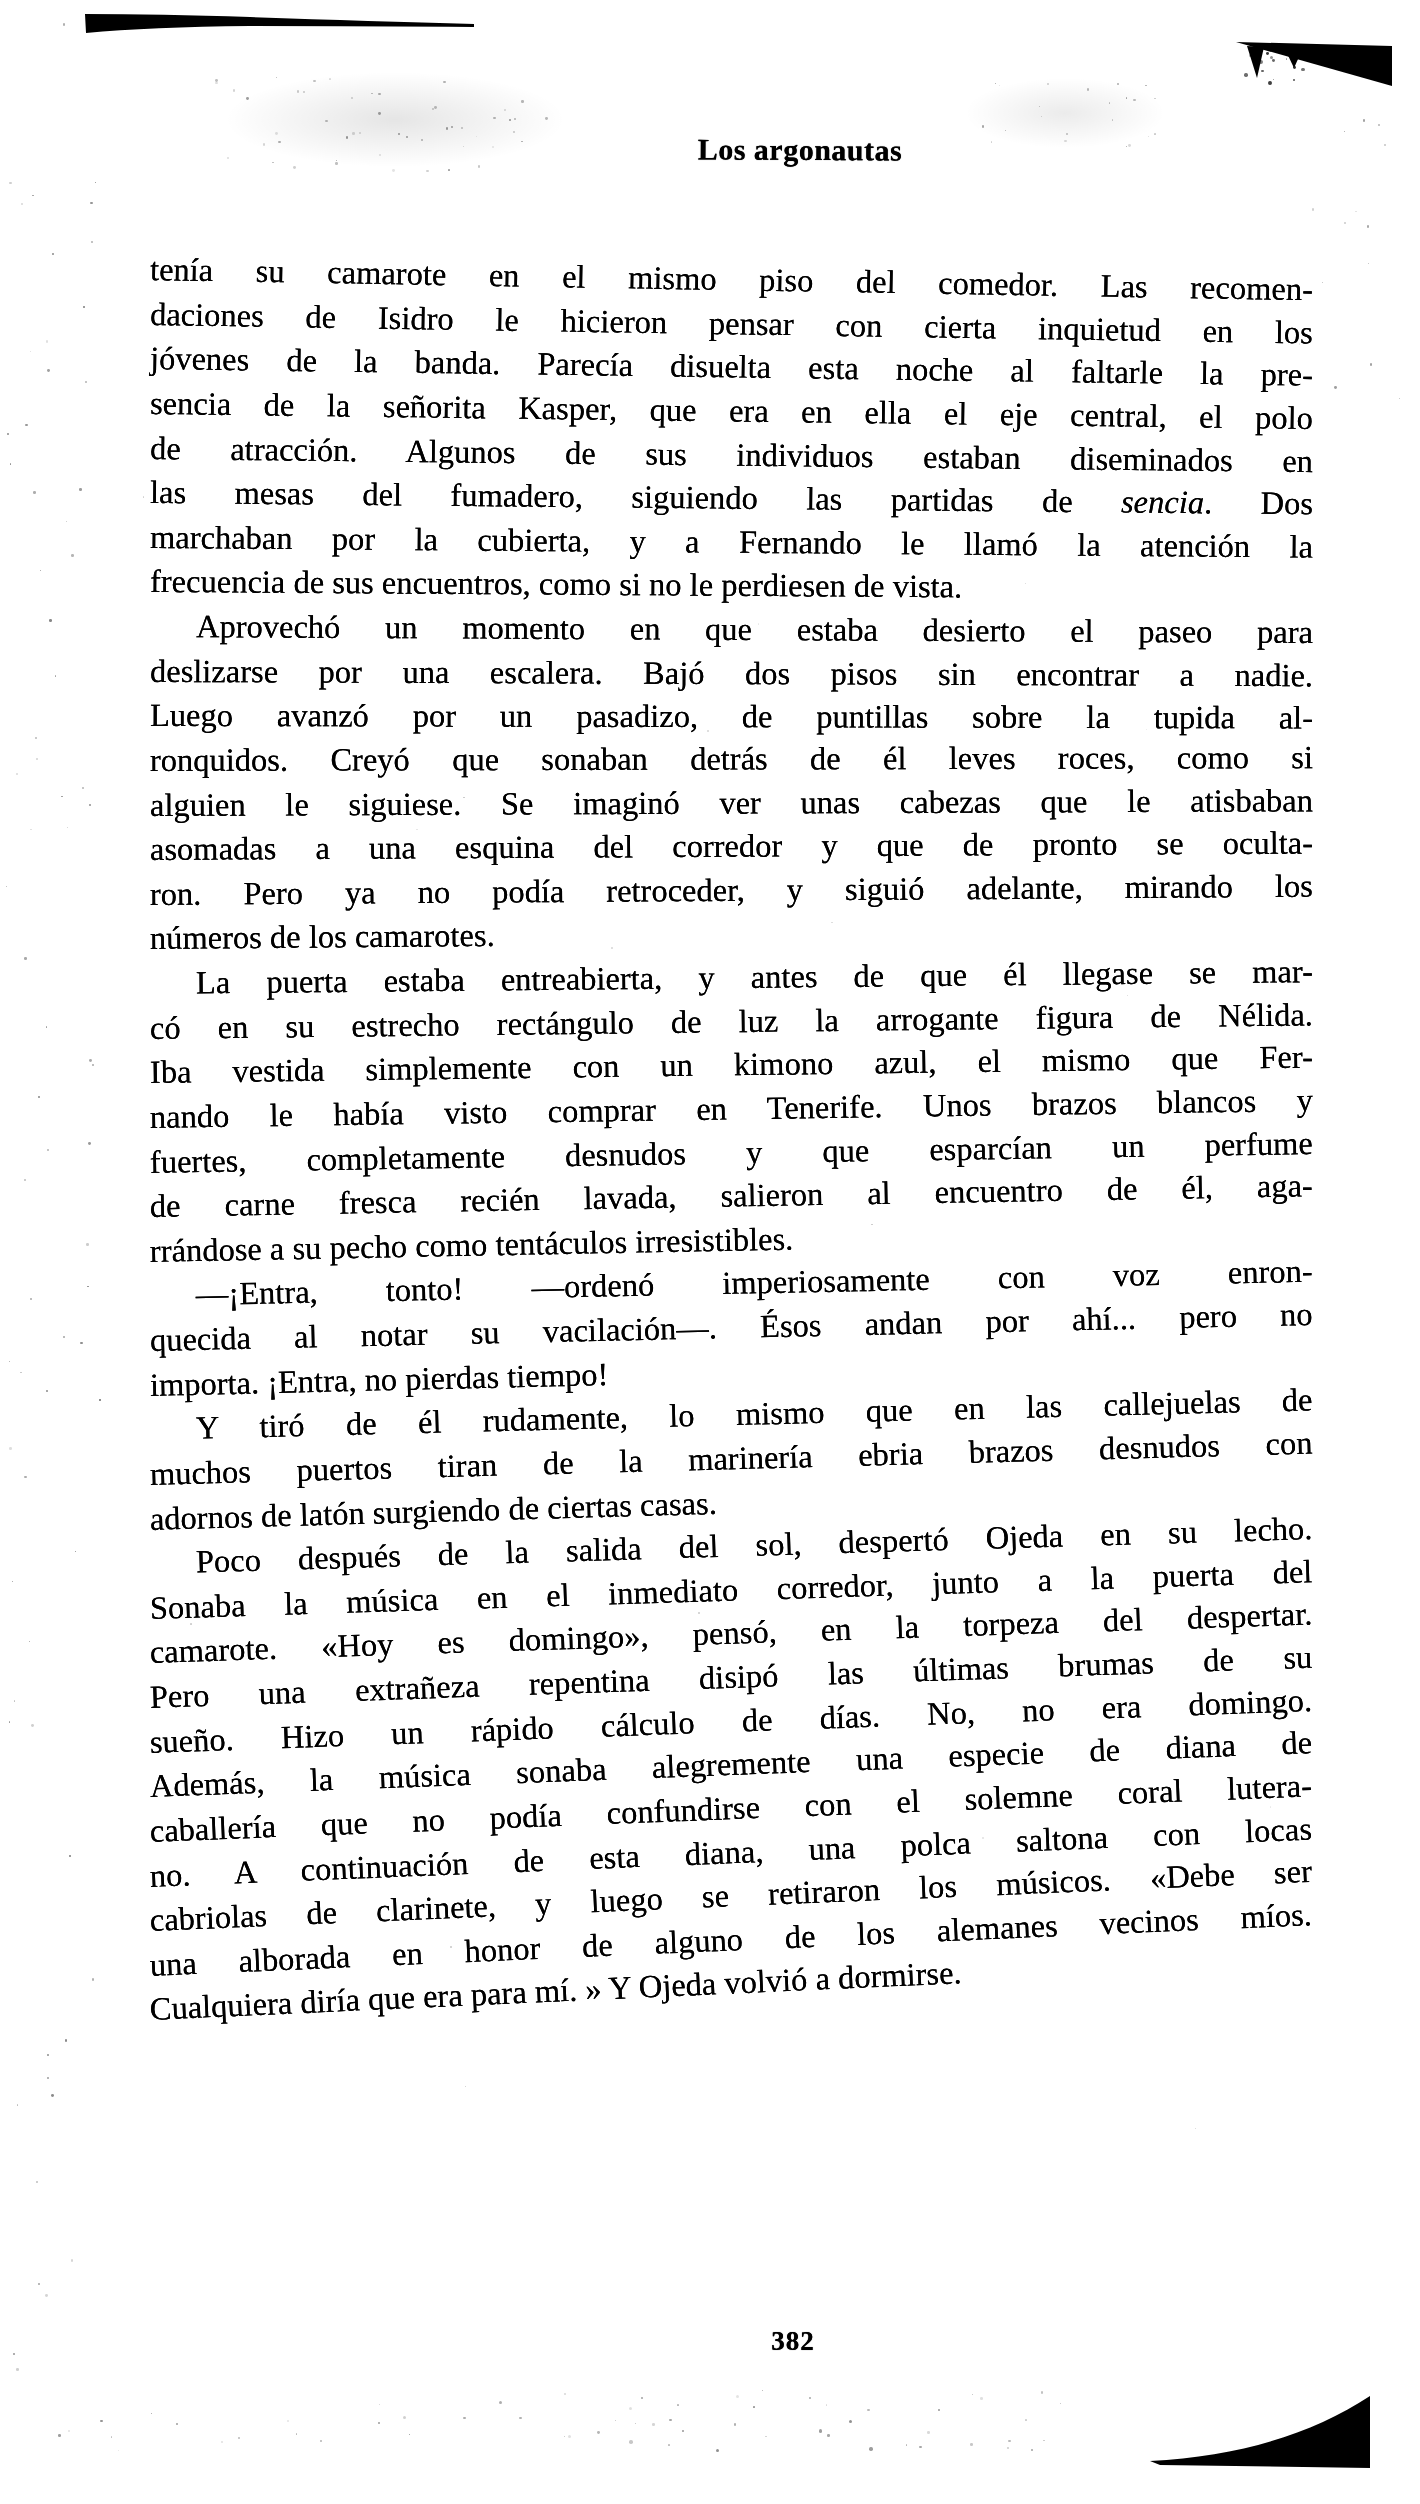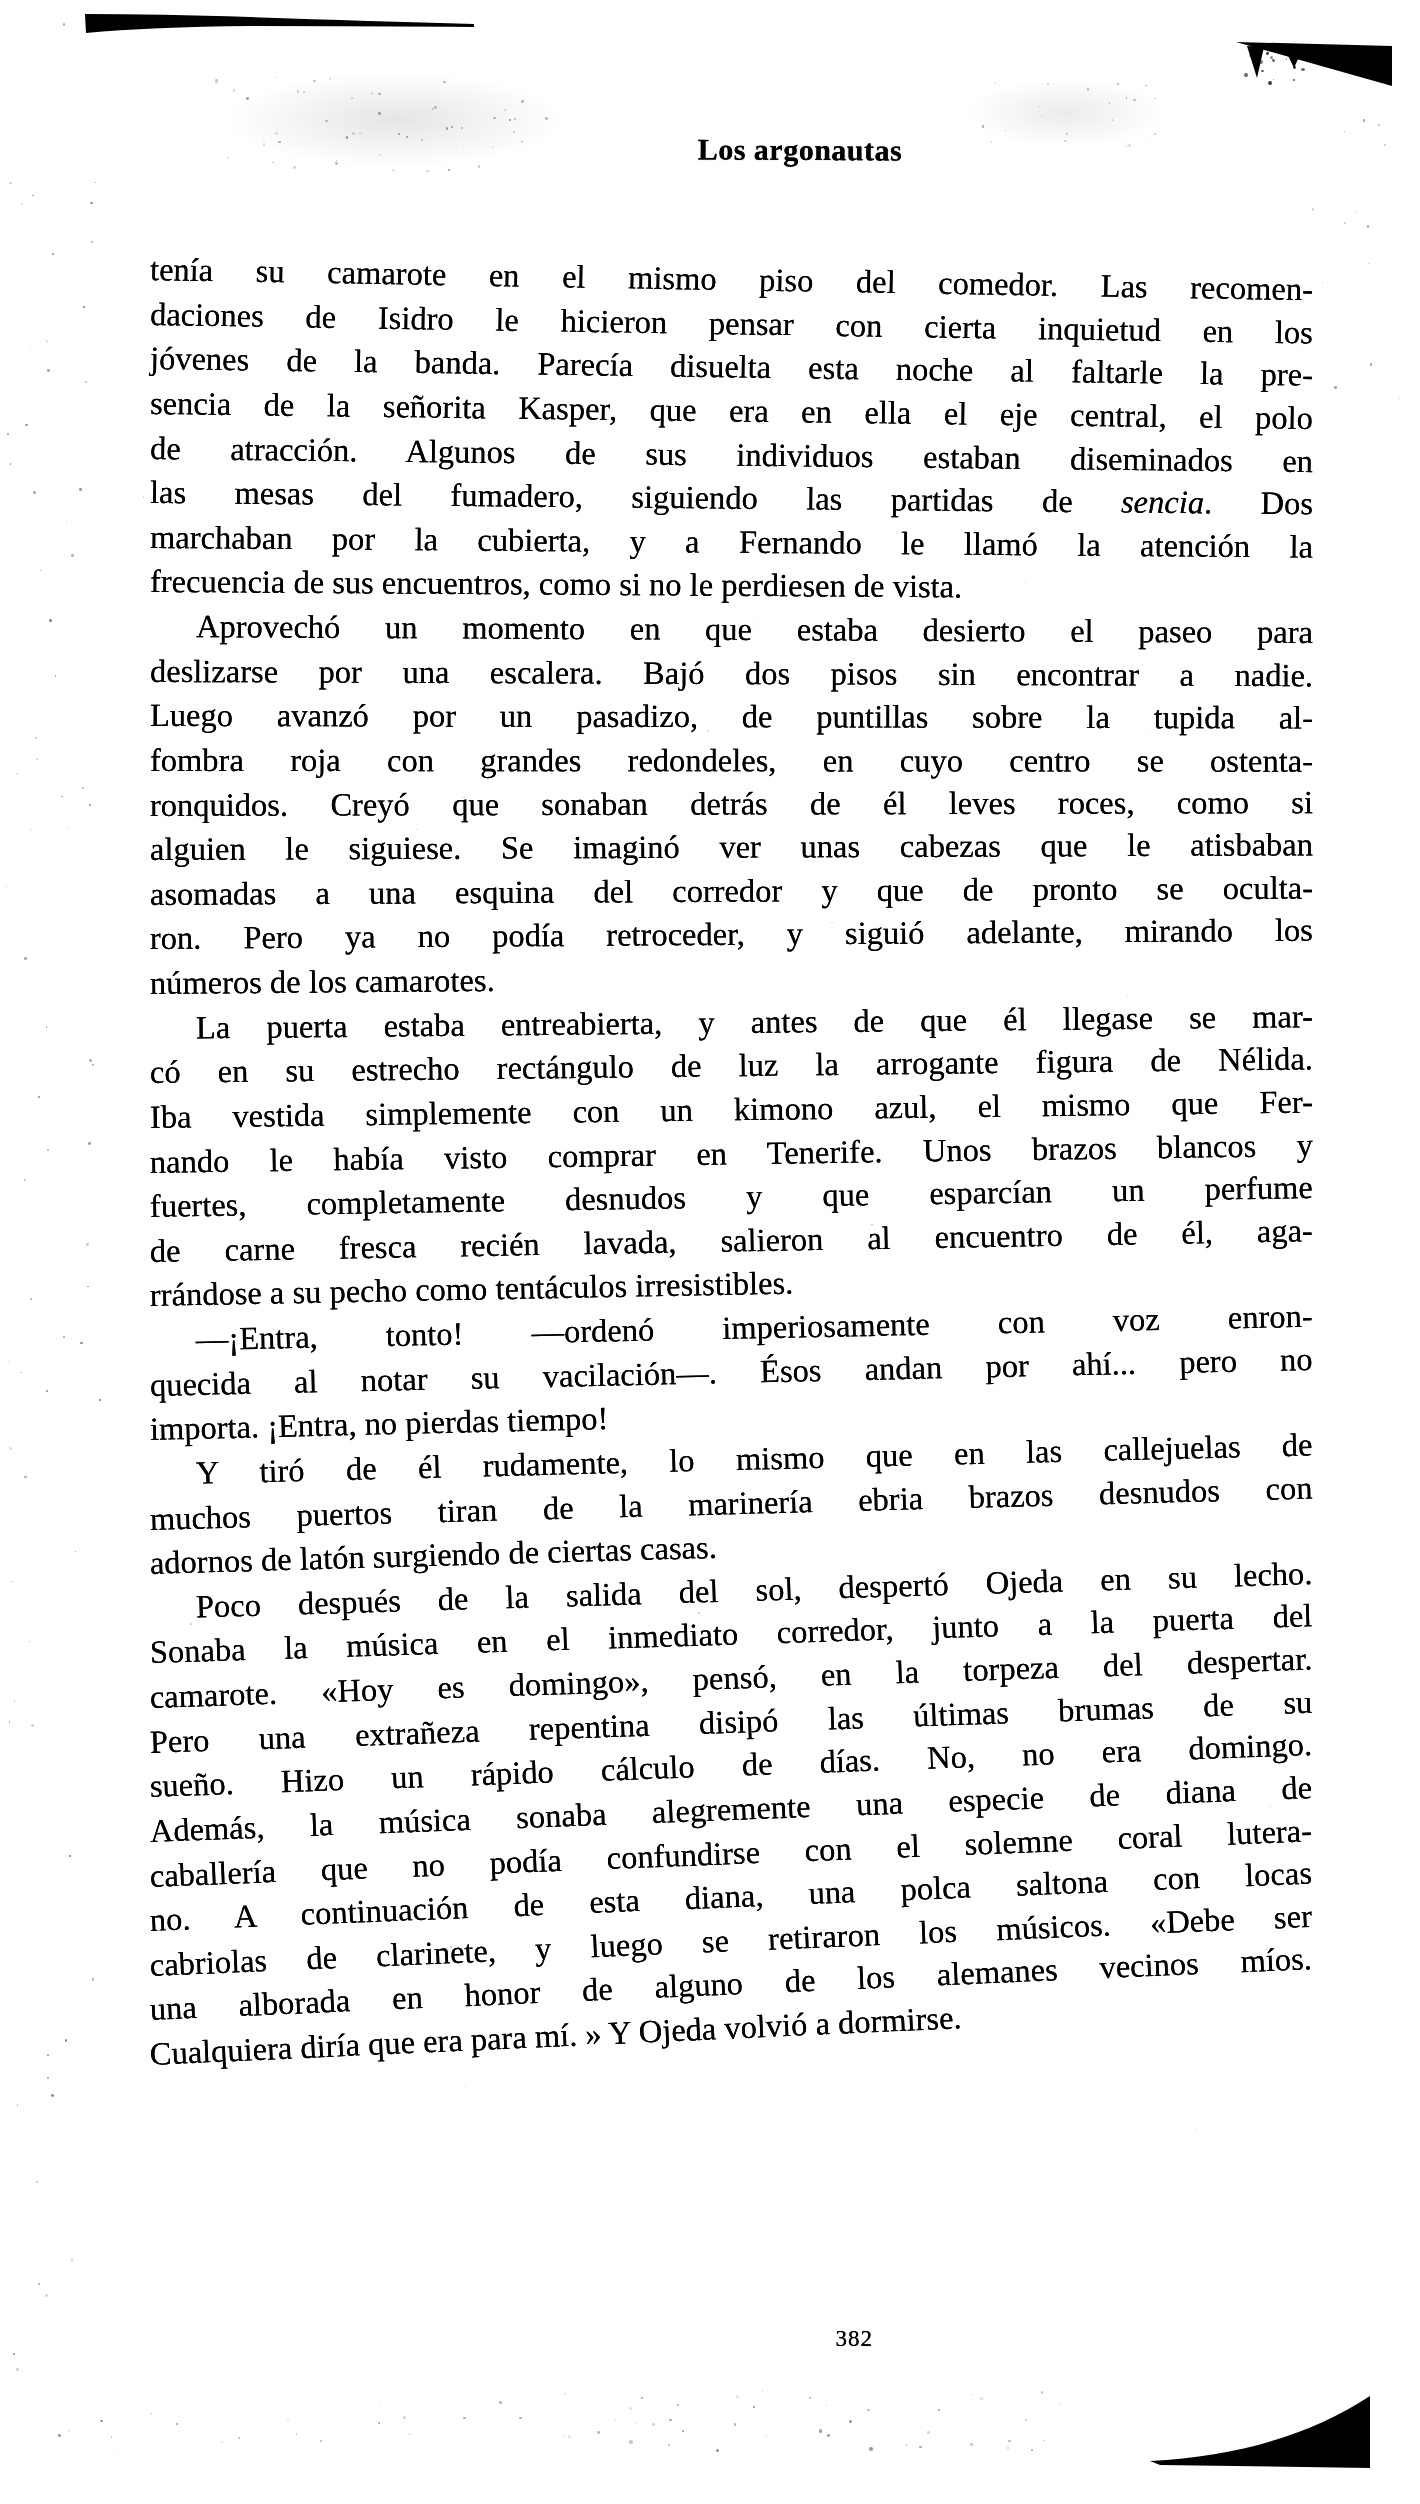--- a/index.html
+++ b/index.html
@@ -45,23 +45,23 @@
     text-shadow: 0 0 0.6px #000;
     transform-origin: 0 60%;
   }
   .line.pend { text-align-last: left; }
   .line.indent { text-indent: 46px; }
   .page-number {
     position: absolute;
     top: 2326px;
     left: 713px;
     width: 160px;
-    text-align: right;
-    font-size: 23px;
-    font-weight: 400;
+    text-align: center;
+    font-size: 27px;
+    font-weight: 700;
     letter-spacing: 1px;
     text-shadow: 0 0 0.7px #000;
   }
   .artifact-svg {
     position: absolute;
     top: 0; left: 0;
     width: 1420px;
     height: 2504px;
     pointer-events: none;
   }
@@ -107,21 +107,20 @@
       <div class="line" style="transform: rotate(0.912deg);"><span>daciones de Isidro le hicieron pensar con cierta inquietud en los</span></div>
       <div class="line" style="transform: rotate(0.824deg);"><span>jóvenes de la banda. Parecía disuelta esta noche al faltarle la pre-</span></div>
       <div class="line" style="transform: rotate(0.737deg);"><span>sencia de la señorita Kasper, que era en ella el eje central, el polo</span></div>
       <div class="line" style="transform: rotate(0.649deg);"><span>de atracción. Algunos de sus individuos estaban diseminados en</span></div>
       <div class="line" style="transform: rotate(0.561deg);"><span>las mesas del fumadero, siguiendo las partidas de </span><i>sencia</i><span>. Dos</span></div>
       <div class="line" style="transform: rotate(0.473deg);"><span>marchaban por la cubierta, y a Fernando le llamó la atención la</span></div>
       <div class="line pend" style="transform: rotate(0.385deg);"><span>frecuencia de sus encuentros, como si no le perdiesen de vista.</span></div>
       <div class="line indent" style="transform: rotate(0.298deg);"><span>Aprovechó un momento en que estaba desierto el paseo para</span></div>
       <div class="line" style="transform: rotate(0.21deg);"><span>deslizarse por una escalera. Bajó dos pisos sin encontrar a nadie.</span></div>
       <div class="line" style="transform: rotate(0.122deg);"><span>Luego avanzó por un pasadizo, de puntillas sobre la tupida al-</span></div>
-      <div class="line" style="transform: rotate(0.034deg);"><span>fombra roja con grandes redondeles, en cuyo centro se ostenta-</span></div>
       <div class="line" style="transform: rotate(-0.141deg);"><span>ronquidos. Creyó que sonaban detrás de él leves roces, como si</span></div>
       <div class="line" style="transform: rotate(-0.229deg);"><span>alguien le siguiese. Se imaginó ver unas cabezas que le atisbaban</span></div>
       <div class="line" style="transform: rotate(-0.317deg);"><span>asomadas a una esquina del corredor y que de pronto se oculta-</span></div>
       <div class="line" style="transform: rotate(-0.405deg);"><span>ron. Pero ya no podía retroceder, y siguió adelante, mirando los</span></div>
       <div class="line pend" style="transform: rotate(-0.493deg);"><span>números de los camarotes.</span></div>
       <div class="line indent" style="transform: rotate(-0.58deg);"><span>La puerta estaba entreabierta, y antes de que él llegase se mar-</span></div>
       <div class="line" style="transform: rotate(-0.668deg);"><span>có en su estrecho rectángulo de luz la arrogante figura de Nélida.</span></div>
       <div class="line" style="transform: rotate(-0.756deg);"><span>Iba vestida simplemente con un kimono azul, el mismo que Fer-</span></div>
       <div class="line" style="transform: rotate(-0.844deg);"><span>nando le había visto comprar en Tenerife. Unos brazos blancos y</span></div>
       <div class="line" style="transform: rotate(-0.932deg);"><span>fuertes, completamente desnudos y que esparcían un perfume</span></div>

